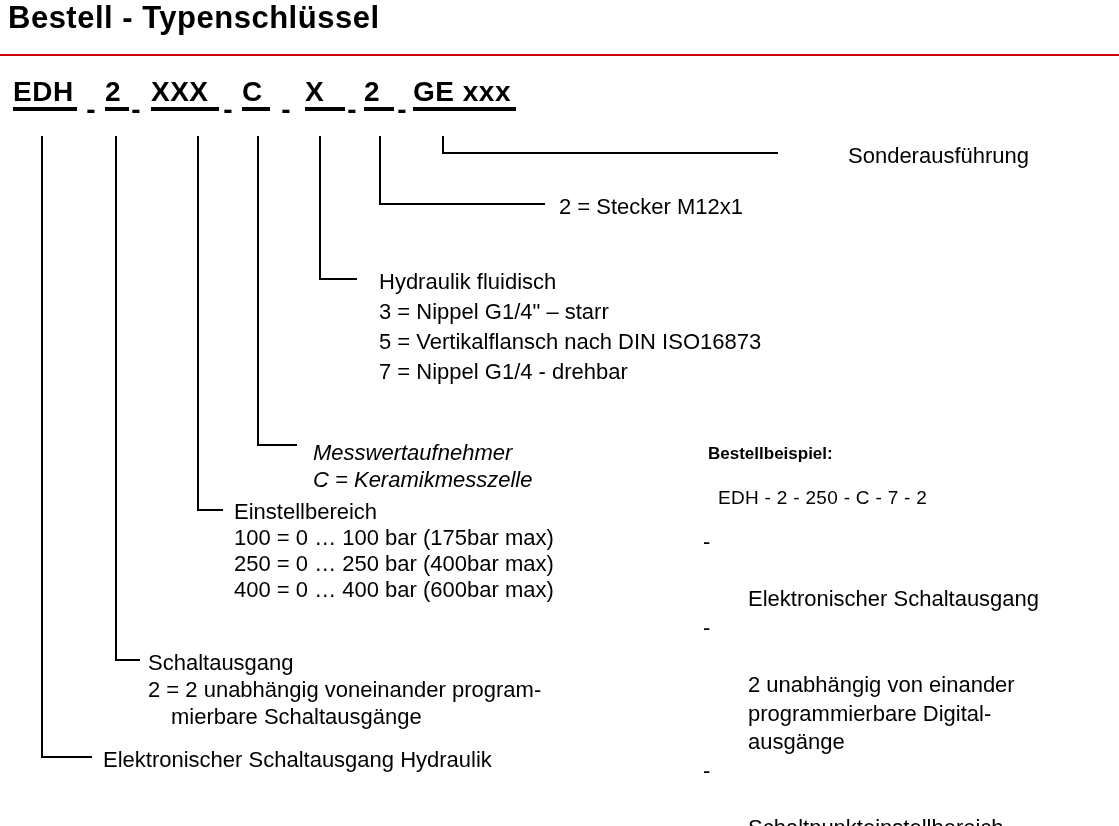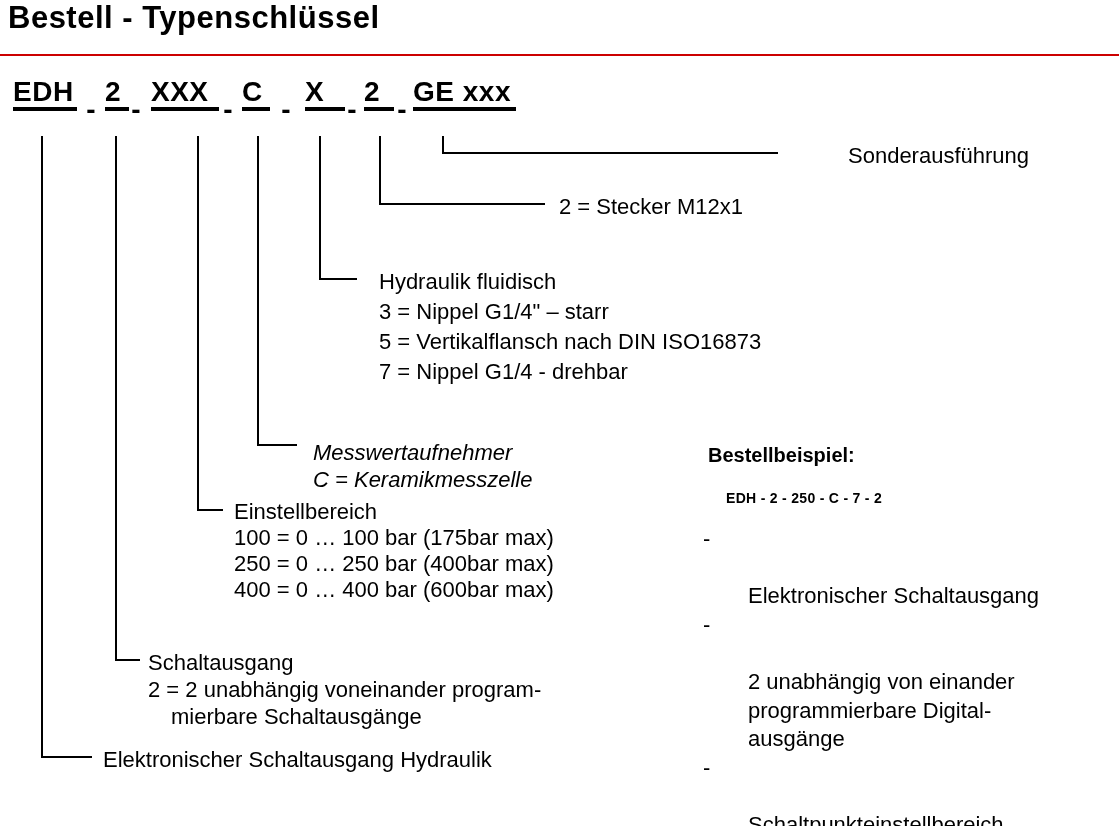--- a/index.html
+++ b/index.html
@@ -28,22 +28,22 @@
   .label-block div{white-space:nowrap;}
   .lb-sonder{left:806px;top:142px;line-height:28px;margin-left:42px;}
   .lb-elektrisch{left:559px;top:191px;line-height:31px;}
   .lb-fluidisch{left:379px;top:267px;line-height:30px;}
   .lb-messwert{left:313px;top:439px;line-height:27px;font-style:italic;}
   .lb-einstell{left:234px;top:499px;line-height:26px;}
   .lb-schalt{left:148px;top:649px;line-height:27px;}
   .lb-edh{left:103px;top:747px;line-height:26px;}
   .indent-55{margin-left:23px;}
   .example{position:absolute;left:690px;top:444px;width:425px;}
-  .example-heading{margin:0 0 16px 18px;font-size:20px;font-weight:bold;}
-  .example-code{margin:23px 0 0 36px;font-size:14px;font-weight:bold;letter-spacing:0.3px;}
+  .example-heading{margin:0 0 16px 18px;font-size:17px;font-weight:bold;}
+  .example-code{margin:23px 0 0 28px;font-size:19px;font-weight:normal;letter-spacing:0.3px;}
   .example-list{list-style:none;margin:19px 0 0 0;padding:0;}
   .example-list li{
     position:relative;padding-left:58px;font-size:22px;line-height:28.6px;
     white-space:pre-line;
   }
   .bullet-marker{position:absolute;left:13px;top:0;}
 </style>
 </head>
 <body>
 

